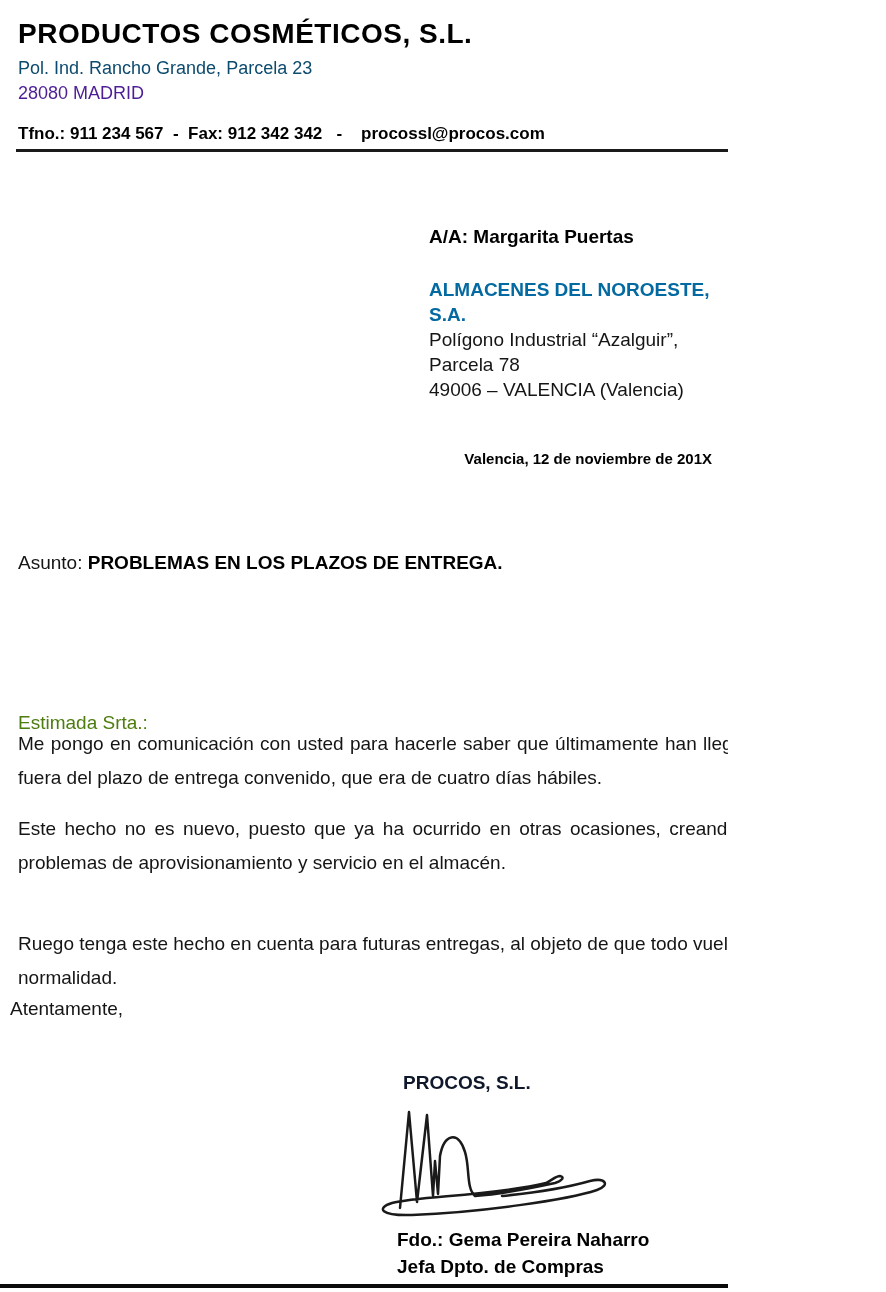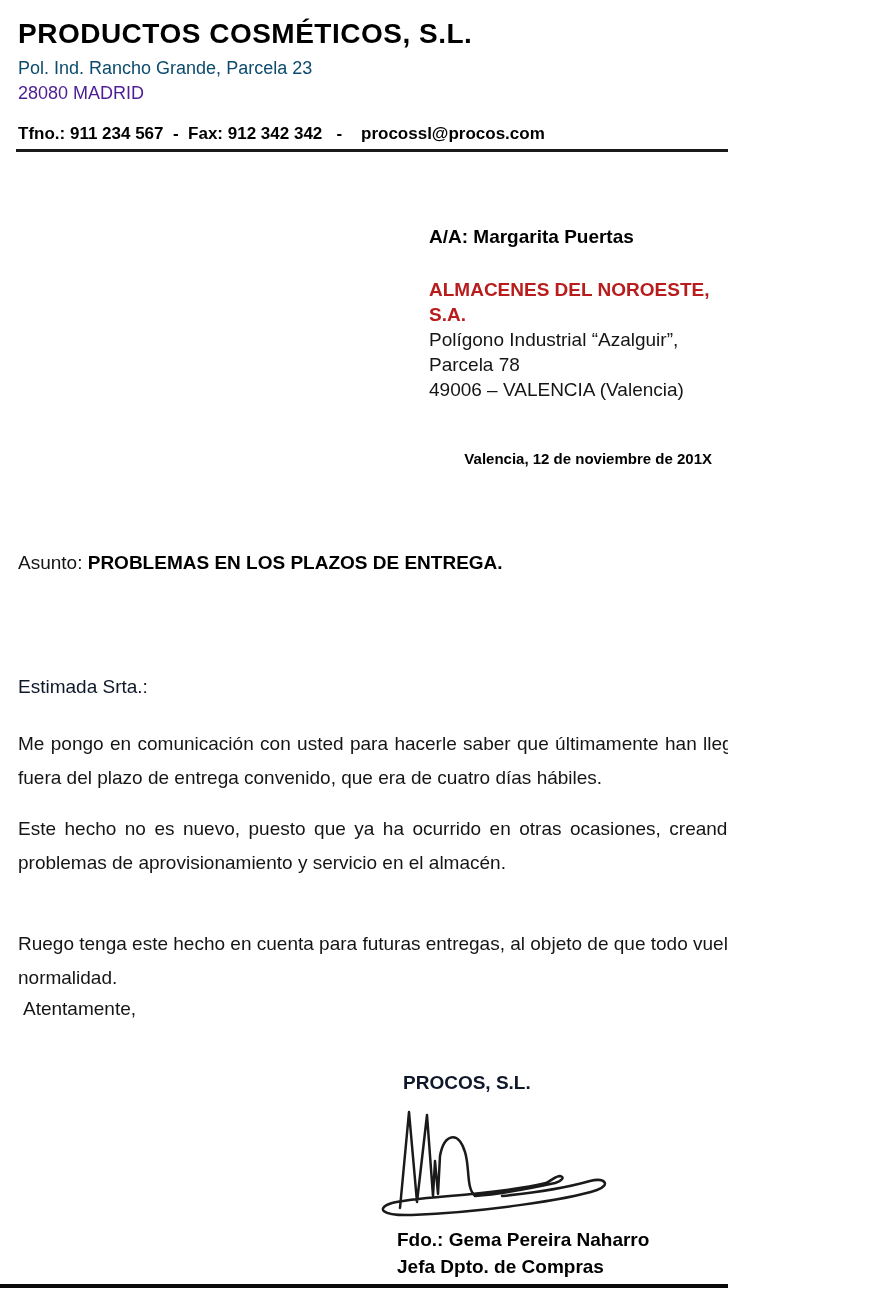--- a/index.html
+++ b/index.html
@@ -36,38 +36,38 @@
   }
   .logo-text {
     writing-mode:vertical-rl; transform:rotate(180deg);
     font-size:26px; font-weight:700; color:#3f3f3f;
     letter-spacing:1px; line-height:1;
   }
   .logo-bar { width:4px; height:106px; margin-left:4px; }
   
   .recipient { position:absolute; left:429px; top:224px; font-size:19px; line-height:25px; }
   .recipient .attn { font-weight:700; color:#000; margin-bottom:28px; }
-  .recipient .rcpt-company { font-weight:700; color:#b91c1c; }
+  .recipient .rcpt-company { font-weight:700; color:#0369a1; }
   .recipient .rcpt-line { white-space:pre-wrap; color:#151515; }
   
   .date-line {
     position:absolute; right:16px; top:450px;
     font-size:15px; font-weight:700; color:#000;
   }
   .subject { position:absolute; left:18px; top:552px; font-size:19px; }
   .subject .subject-label { white-space:pre-wrap; color:#151515;margin-top:28px; }
   .subject .subject-text { font-weight:700; color:#000; }
   
-  .salutation { position:absolute; left:18px; top:676px; font-size:19px; color:#0f172a; }
+  .salutation { position:absolute; left:18px; top:712px; font-size:19px; color:#4d7c0f; }
   .para { position:absolute; left:18px; width:850px; font-size:19px; line-height:34px;
           text-align:justify; color:#151515; }
   .para-1 { top:727px; }
   .para-2 { top:812px; }
   .para-3 { top:927px; text-align:left; }
-  .closing { position:absolute; left:23px; top:998px; font-size:19px; color:#151515; }
+  .closing { position:absolute; left:10px; top:998px; font-size:19px; color:#151515; }
   
   .sig-company { position:absolute; left:403px; top:1072px; font-size:19px; font-weight:700; color:#0f172a; }
   .sig-svg { position:absolute; left:372px; top:1106px; }
   .sig-block { position:absolute; left:397px; top:1226px; font-size:19px; font-weight:700;
                line-height:27px; color:#000; }
   
   .bottom-rule { position:absolute; left:0; top:1284px; width:886px; height:4px; background:#0a0a0a; }
 </style>
 </head>
 <body>

